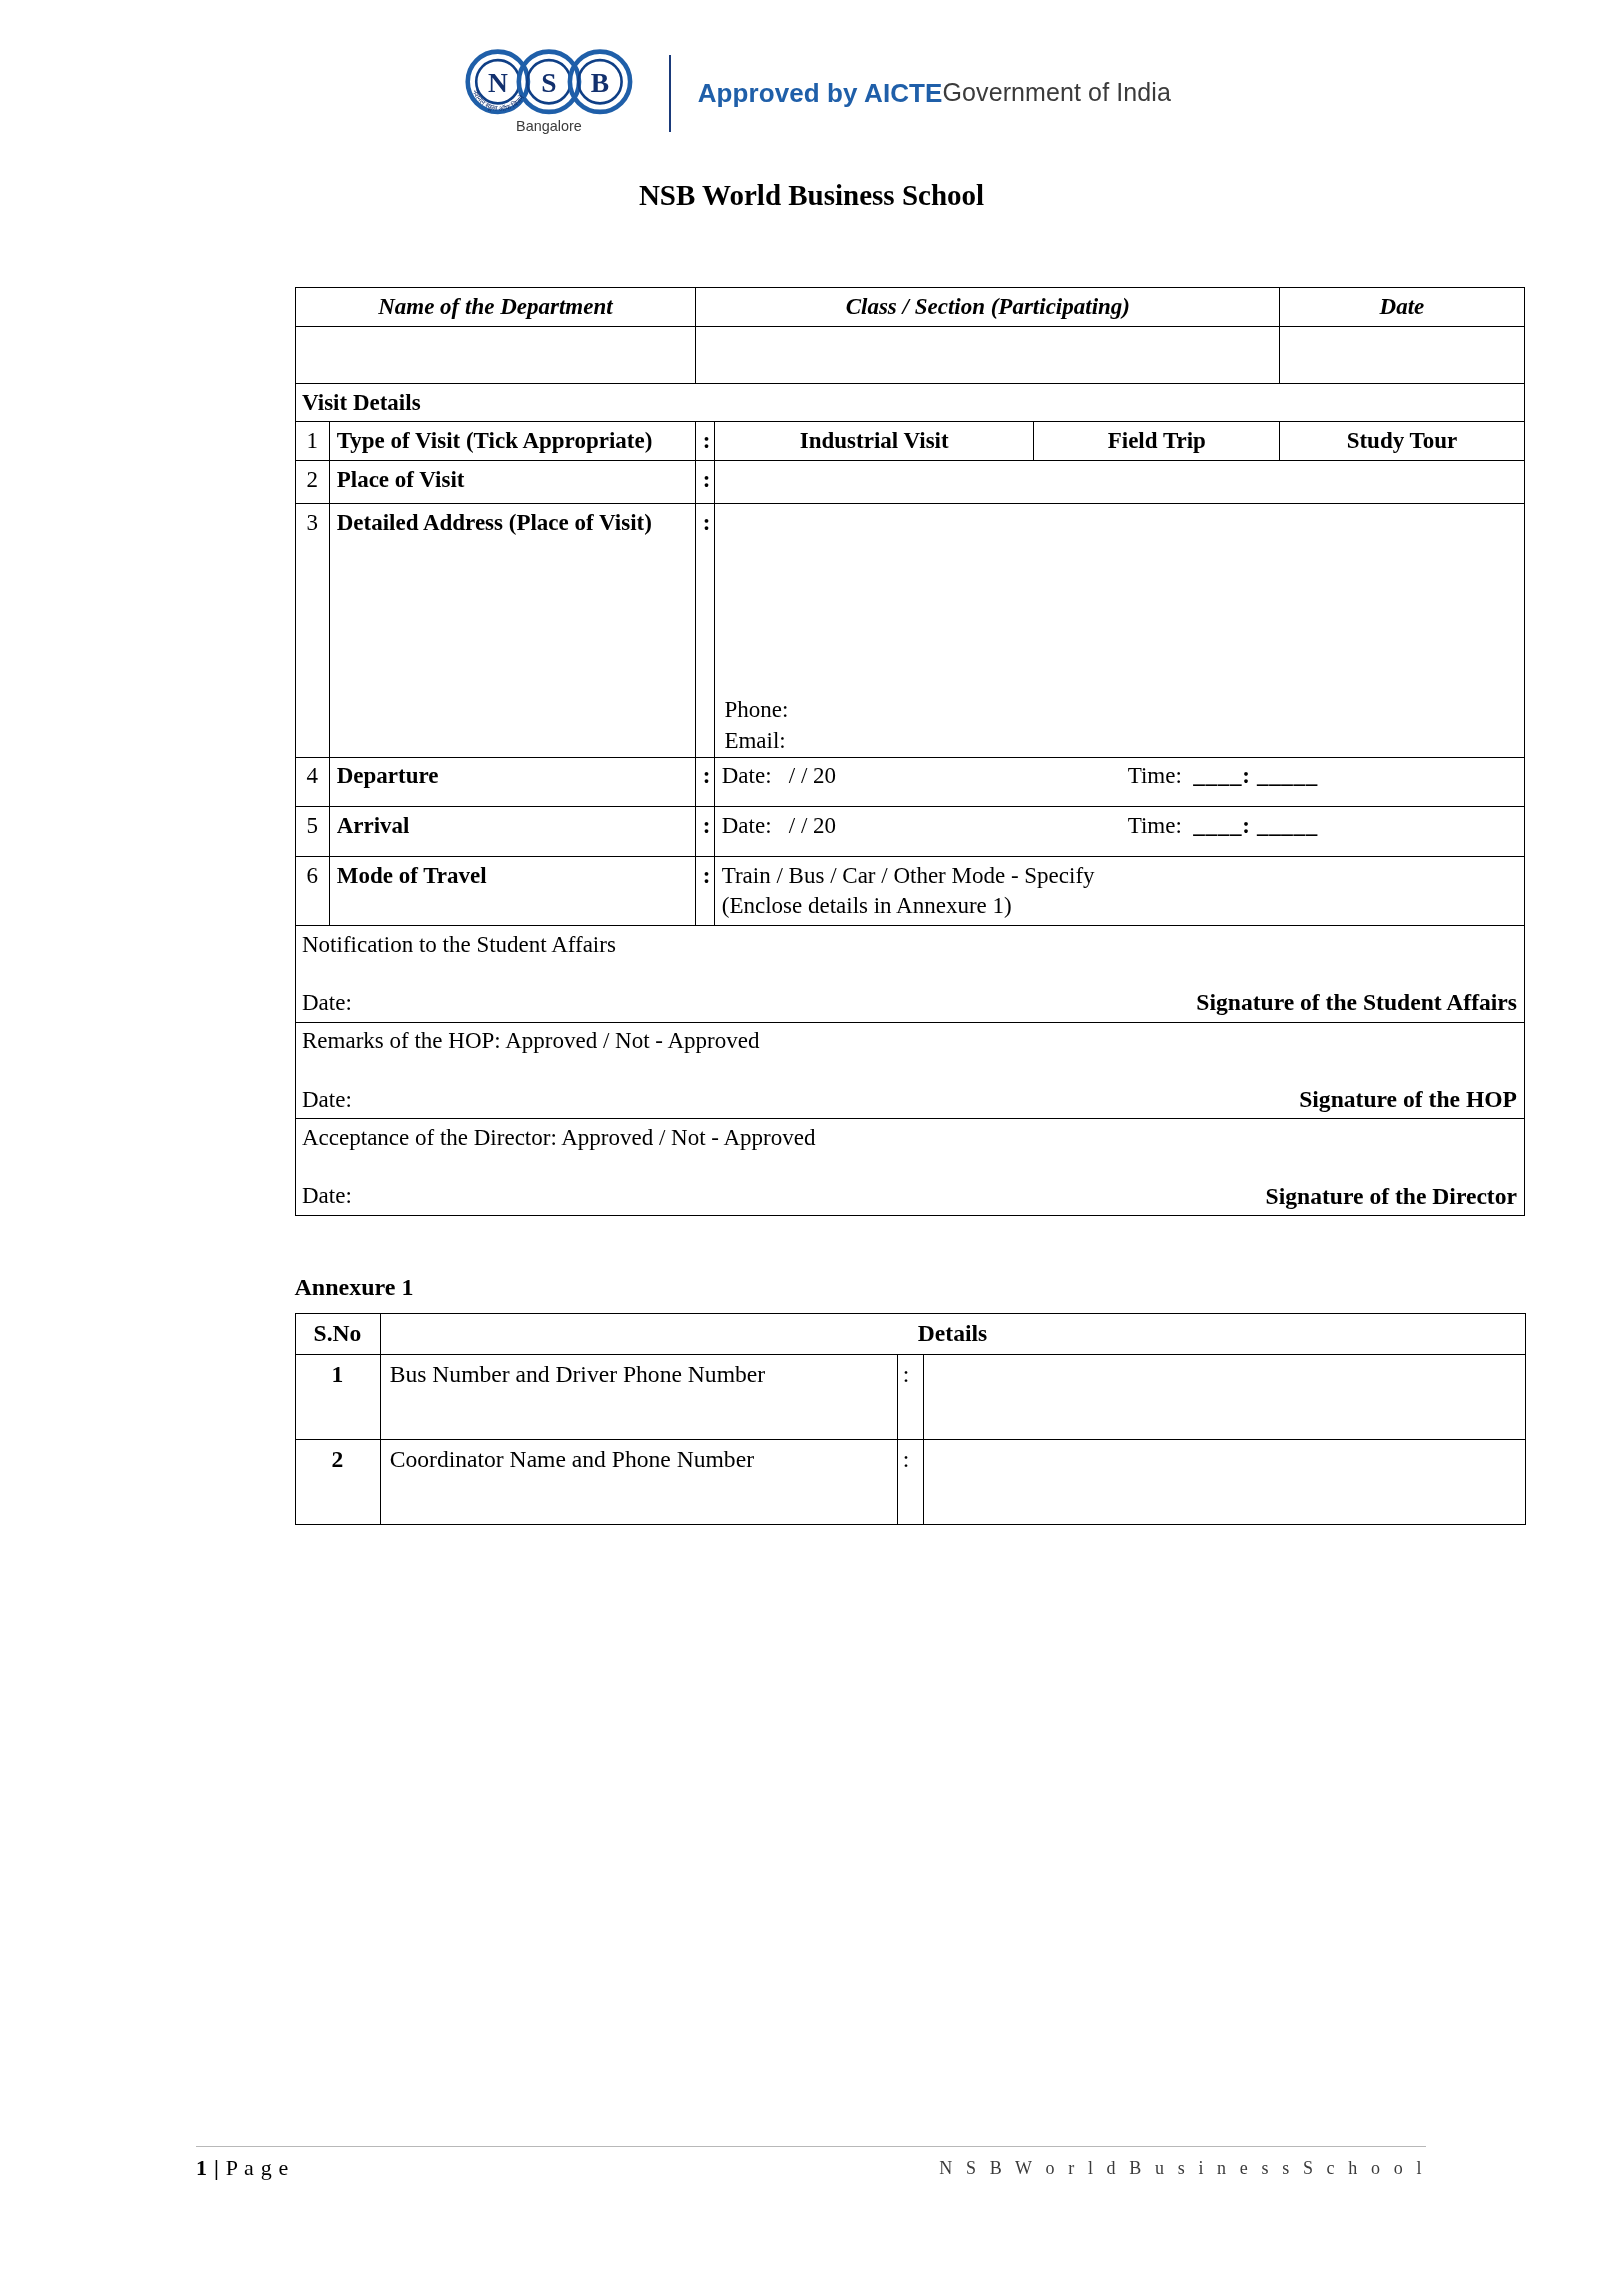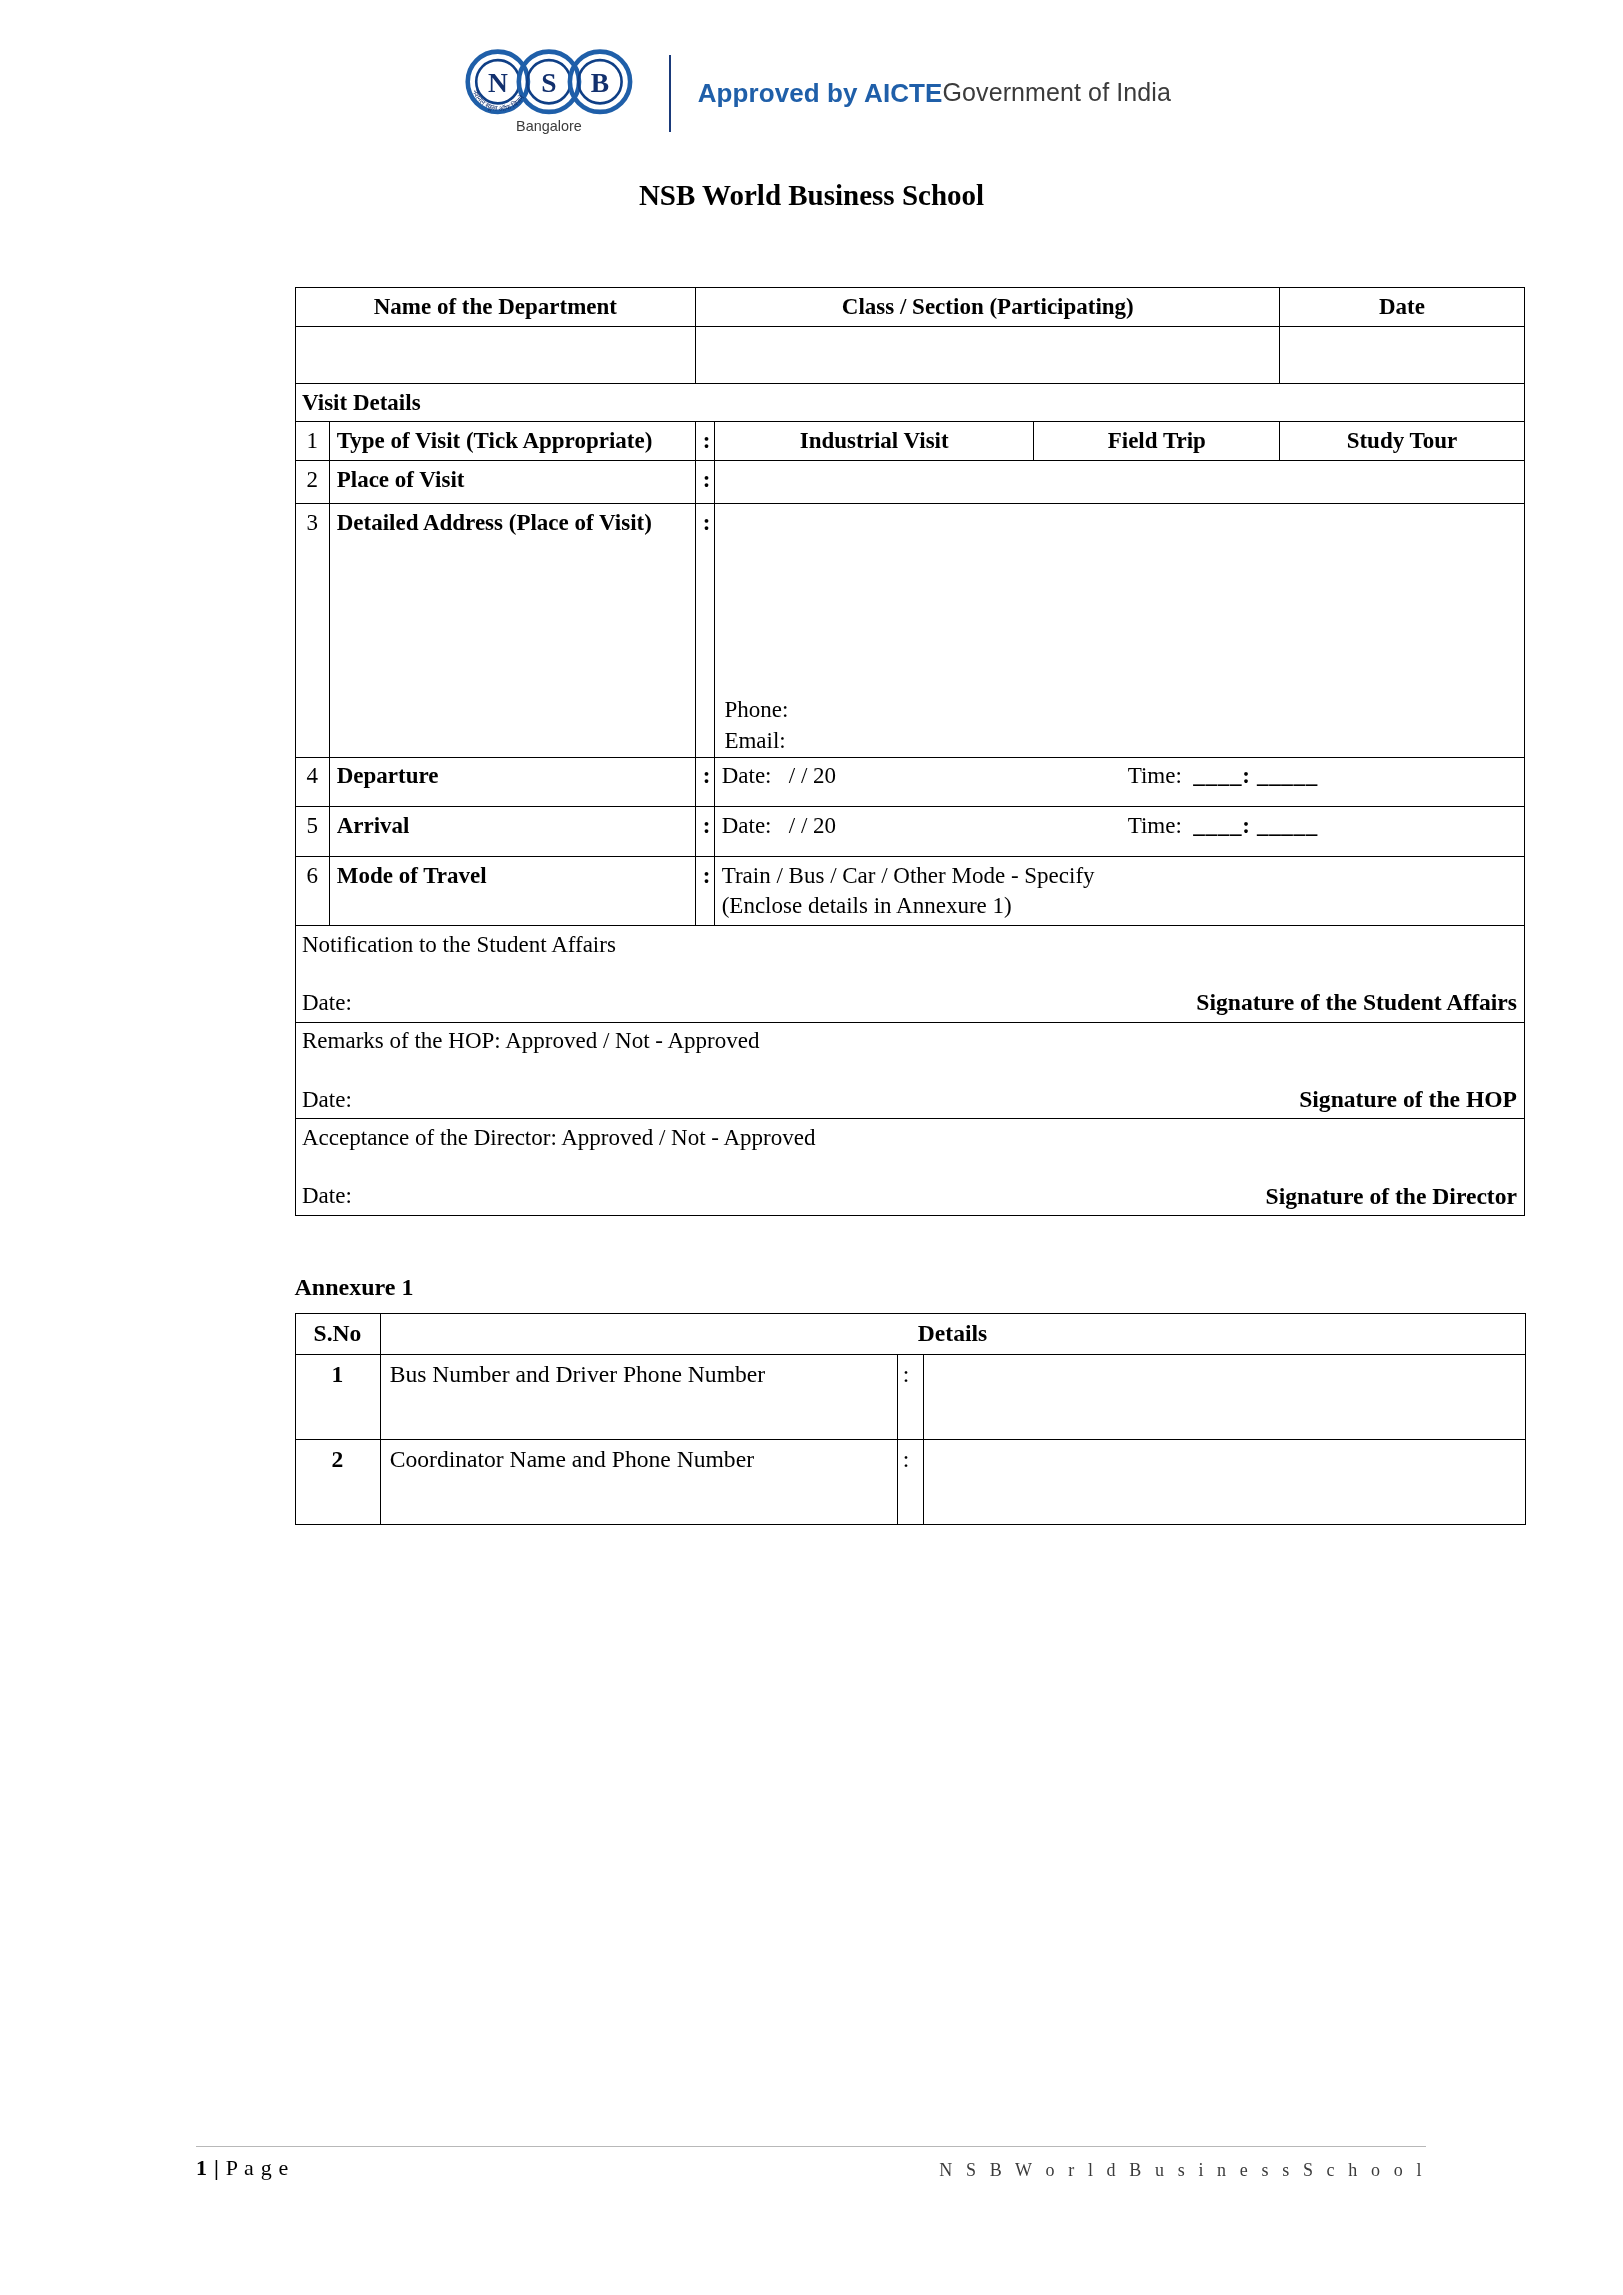--- a/index.html
+++ b/index.html
@@ -99,20 +99,21 @@
   }
   .b { font-weight: bold; }
   .mid { vertical-align: middle; }
 
   .hdr-cell {
     text-align: center;
     font-weight: bold;
     font-size: 24px;
     vertical-align: middle;
     padding: 10.5px 6.5px;
+    font-style: italic;
   }
   .blank-row td { height: 48px; }
 
   .visit-details {
     font-weight: bold;
     font-size: 24px;
     padding: 6.5px 9.2px;
   }
 
   .num-cell {
@@ -213,21 +214,21 @@
     width: 1230px;
     bottom: 114px;
   }
   .footer-rule {
     border-top: 1.3px solid #b8b8b8;
     margin-bottom: 7.9px;
   }
   .footer-inner {
     display: flex;
     justify-content: space-between;
-    align-items: flex-end;
+    align-items: center;
     font-size: 22px;
   }
   .footer-left { letter-spacing: 0.7px; }
   .footer-left .pg-num { font-weight: bold; }
   .footer-right {
     letter-spacing: 4.6px;
     color: #3b3b3b;
     font-size: 18px;
   }
 </style>

